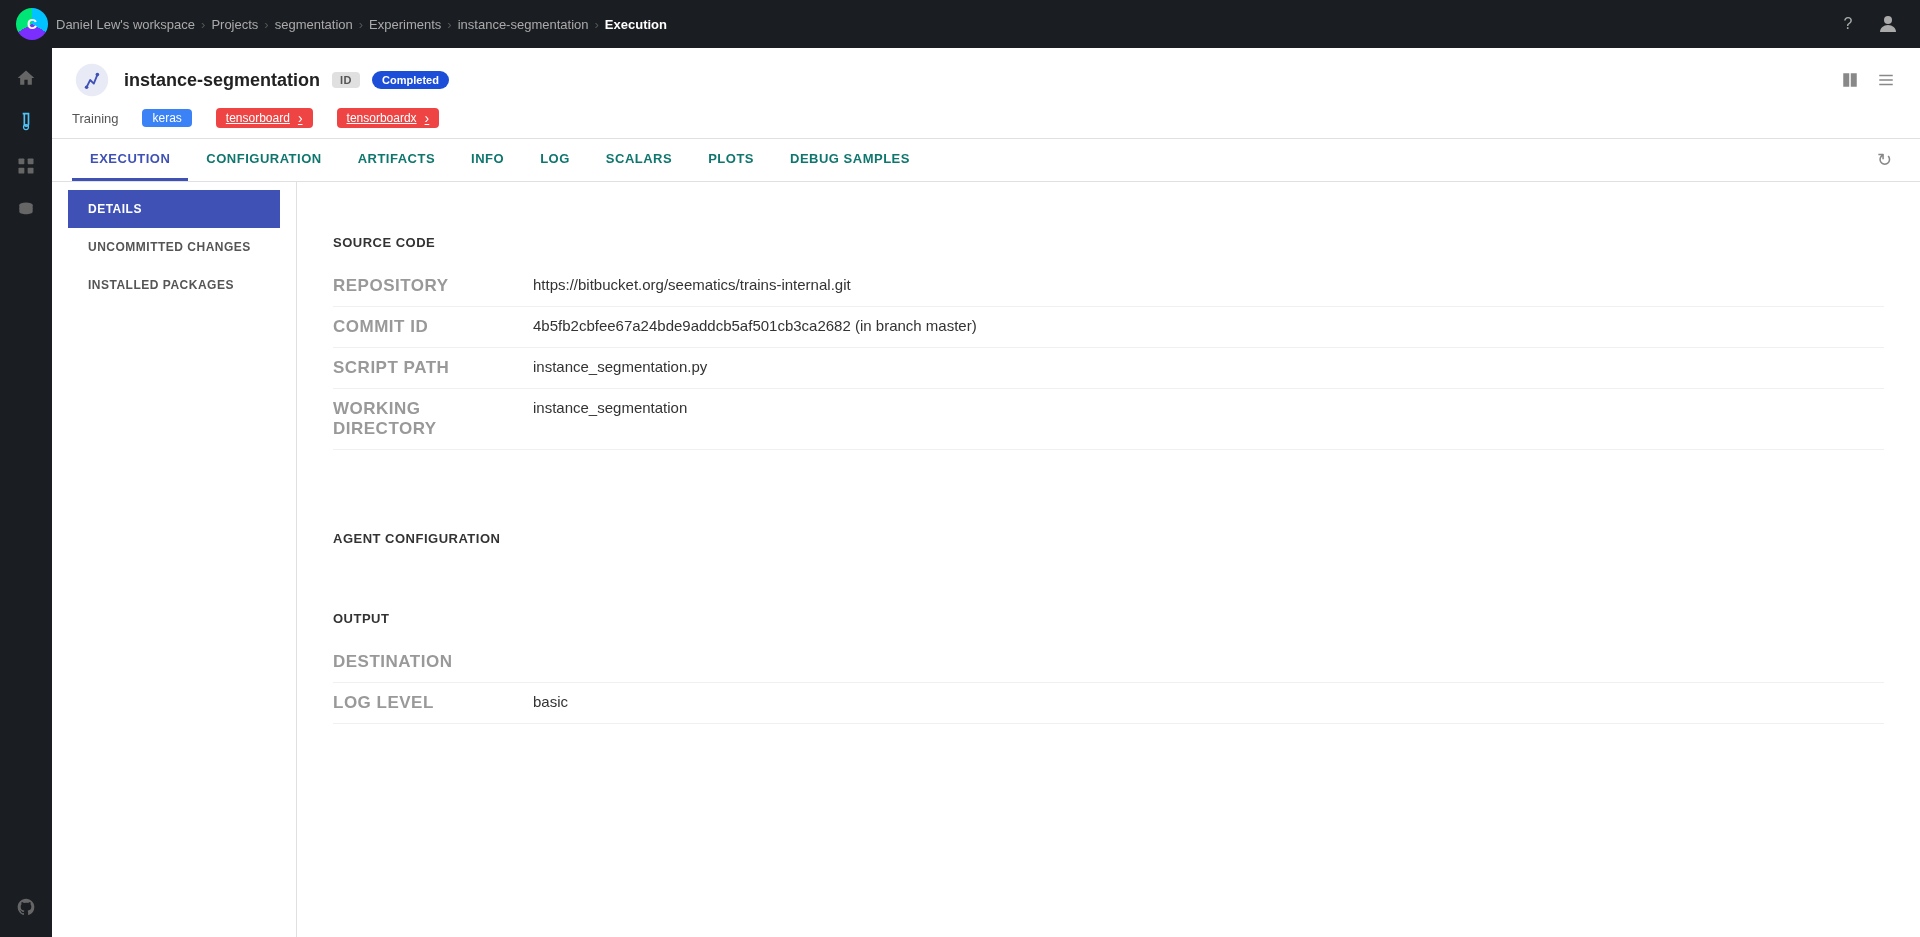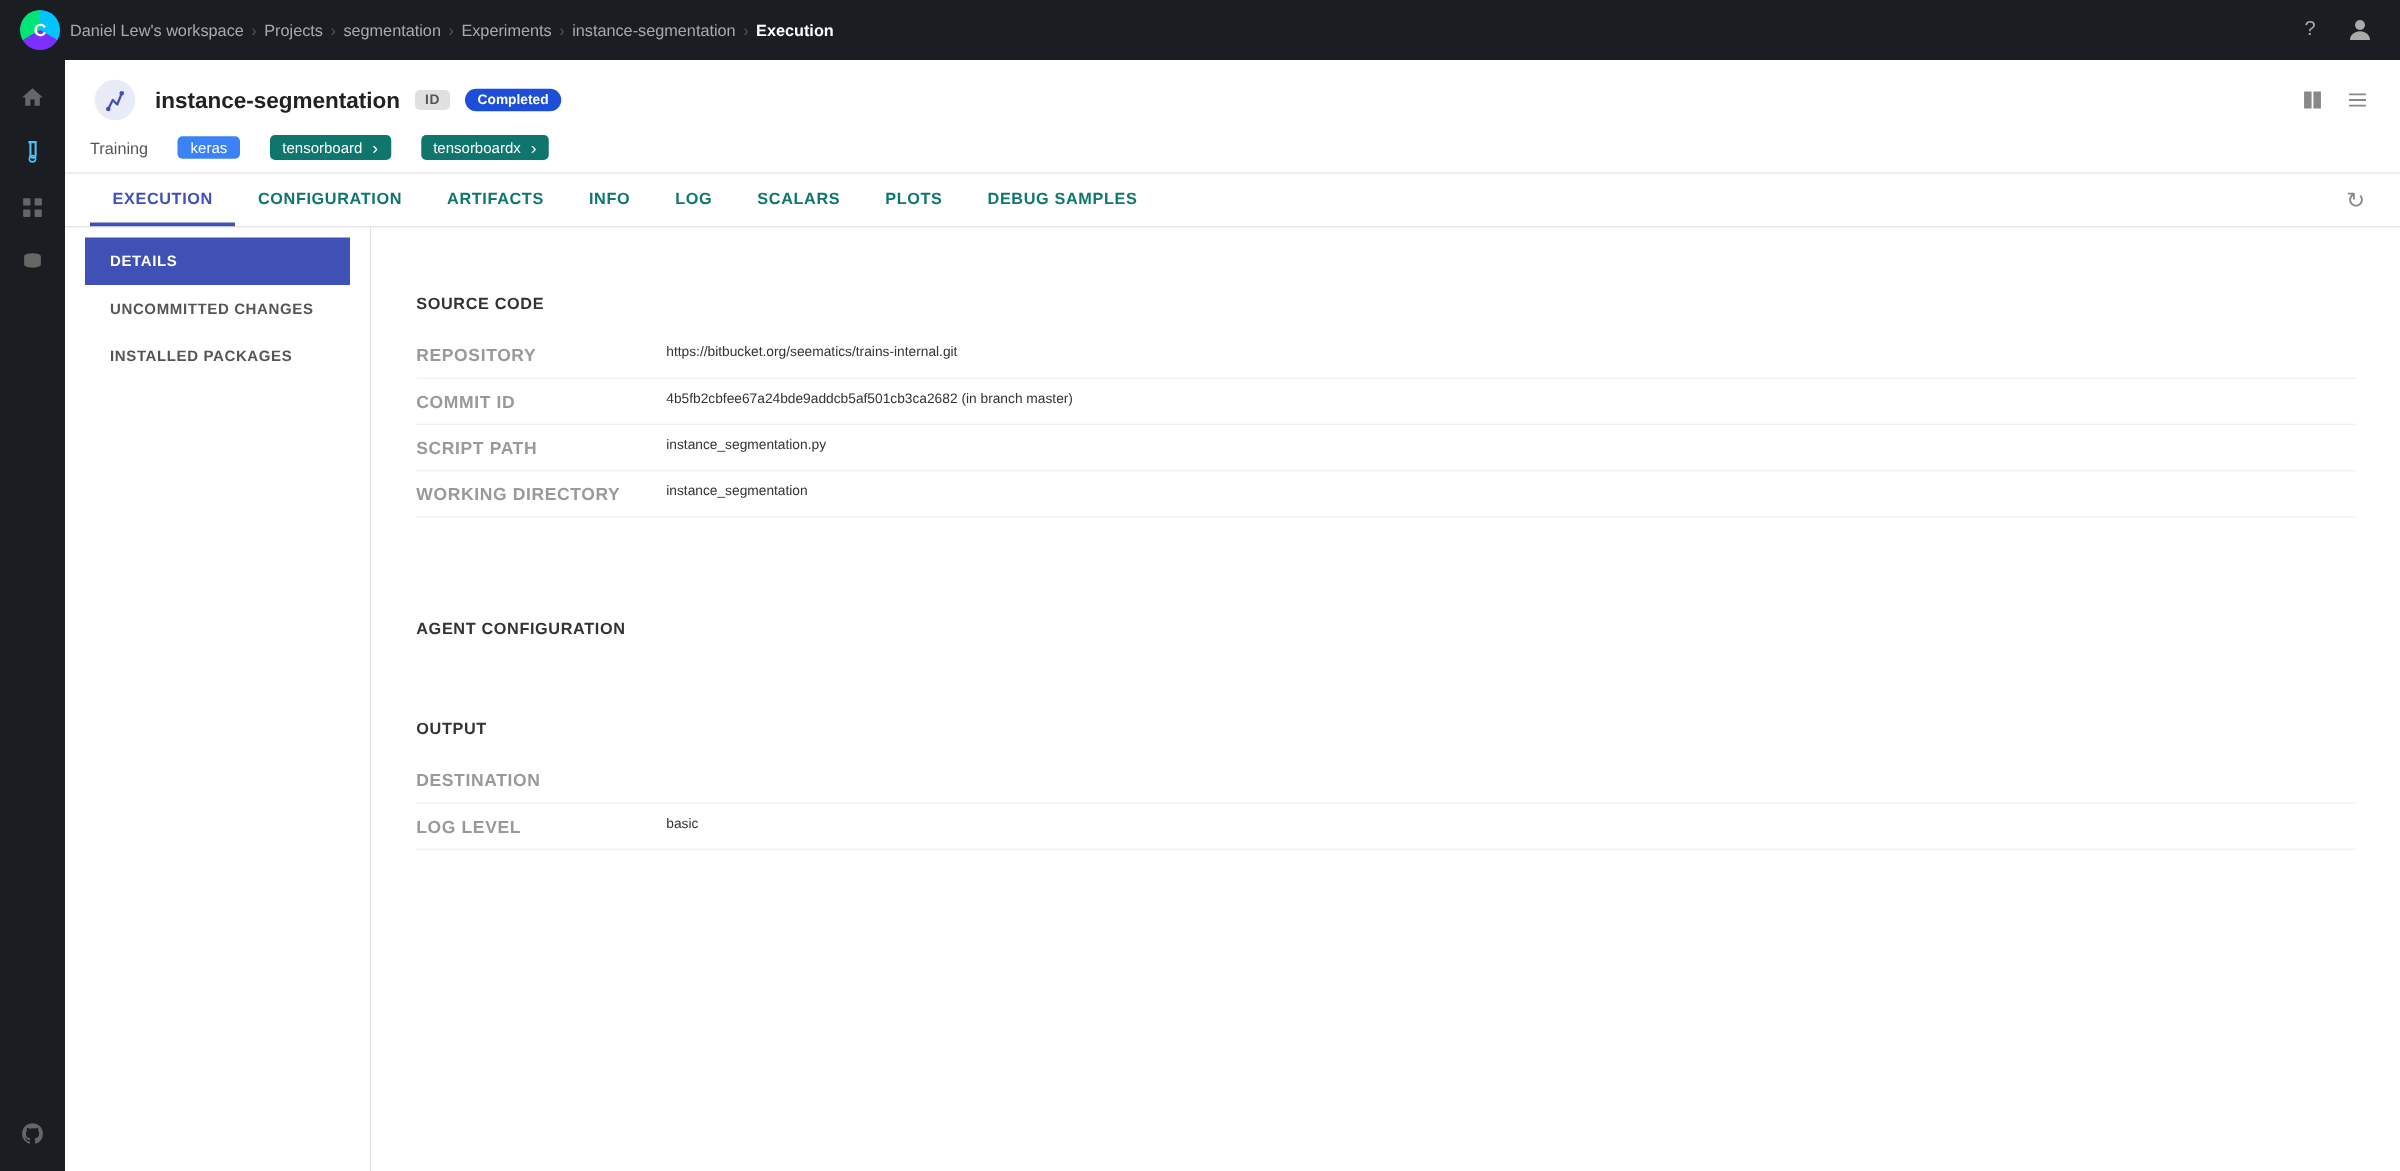--- a/index.html
+++ b/index.html
@@ -116,21 +116,21 @@
       font-size: 13px;
       color: #555;
     }
     .tag-chip {
       display: flex; align-items: center;
       background: #3b82f6; color: #fff;
       border-radius: 4px; padding: 2px 10px;
       font-size: 12px; font-weight: 500;
       gap: 4px;
     }
-    .tag-chip.blue { background: #0f766e; }
+    .tag-chip.blue { background: #ef4444; text-decoration: underline; }
     .tag-chip .chip-arrow { font-size: 14px; margin-left: 4px; }
     .header-spacer { flex: 1; }
     .header-icons {
       display: flex; align-items: center; gap: 8px;
     }
     .header-icon-btn {
       width: 28px; height: 28px; display: flex; align-items: center; justify-content: center;
       color: #888; cursor: pointer; font-size: 16px; border-radius: 4px;
     }
 
@@ -210,27 +210,27 @@
     }
 
     .info-table {
       width: 100%;
       border-collapse: collapse;
       margin-bottom: 32px;
     }
     .info-table td {
       padding: 10px 0;
       border-bottom: 1px solid #f0f0f0;
-      font-size: 11px;
+      font-size: 15px;
       vertical-align: top;
     }
     .info-table td:first-child {
       width: 200px;
       color: #999;
-      font-size: 14px;
+      font-size: 17px;
       font-weight: 600;
       letter-spacing: 0.5px;
       text-transform: uppercase;
       padding-right: 20px;
     }
     .info-table td:last-child { color: #333; }
     .info-table .link-val { color: #1a73e8; }
     .info-table .commit-val { color: #1a73e8; }
 
     .section-divider { height: 24px; }

